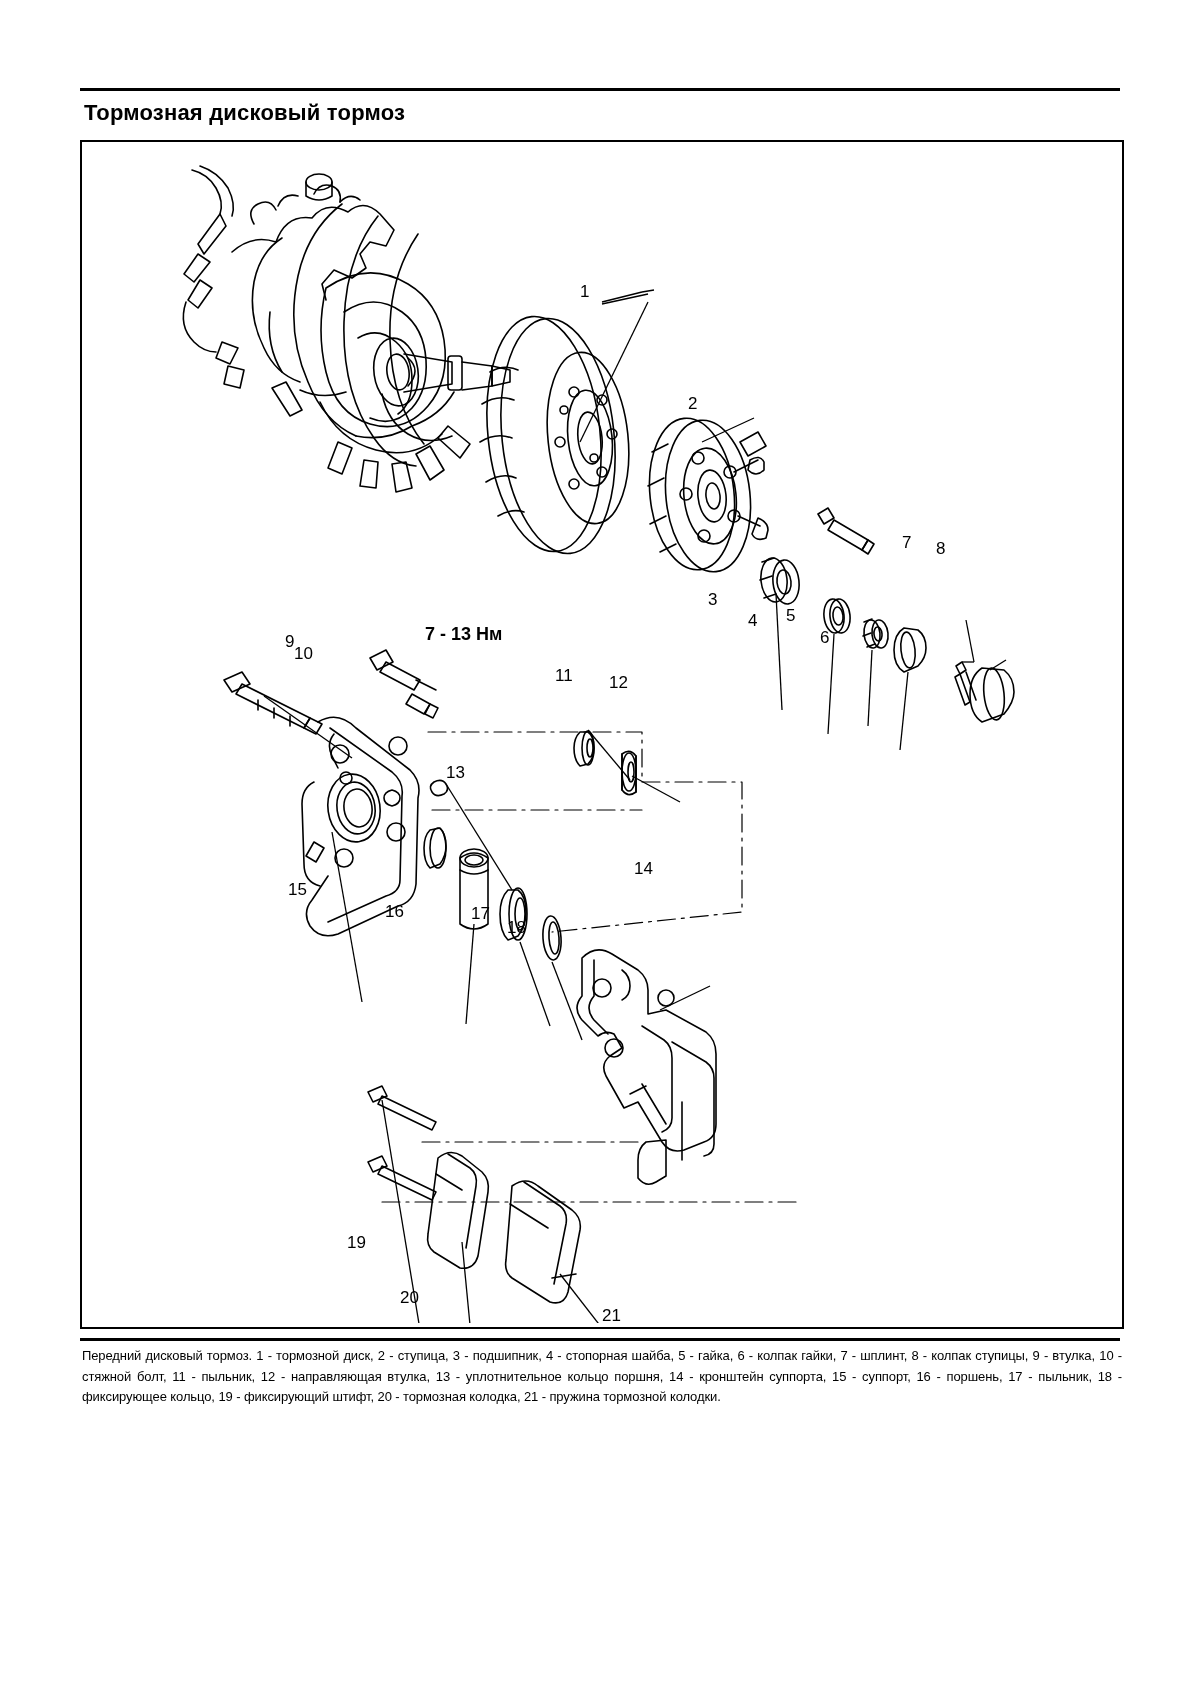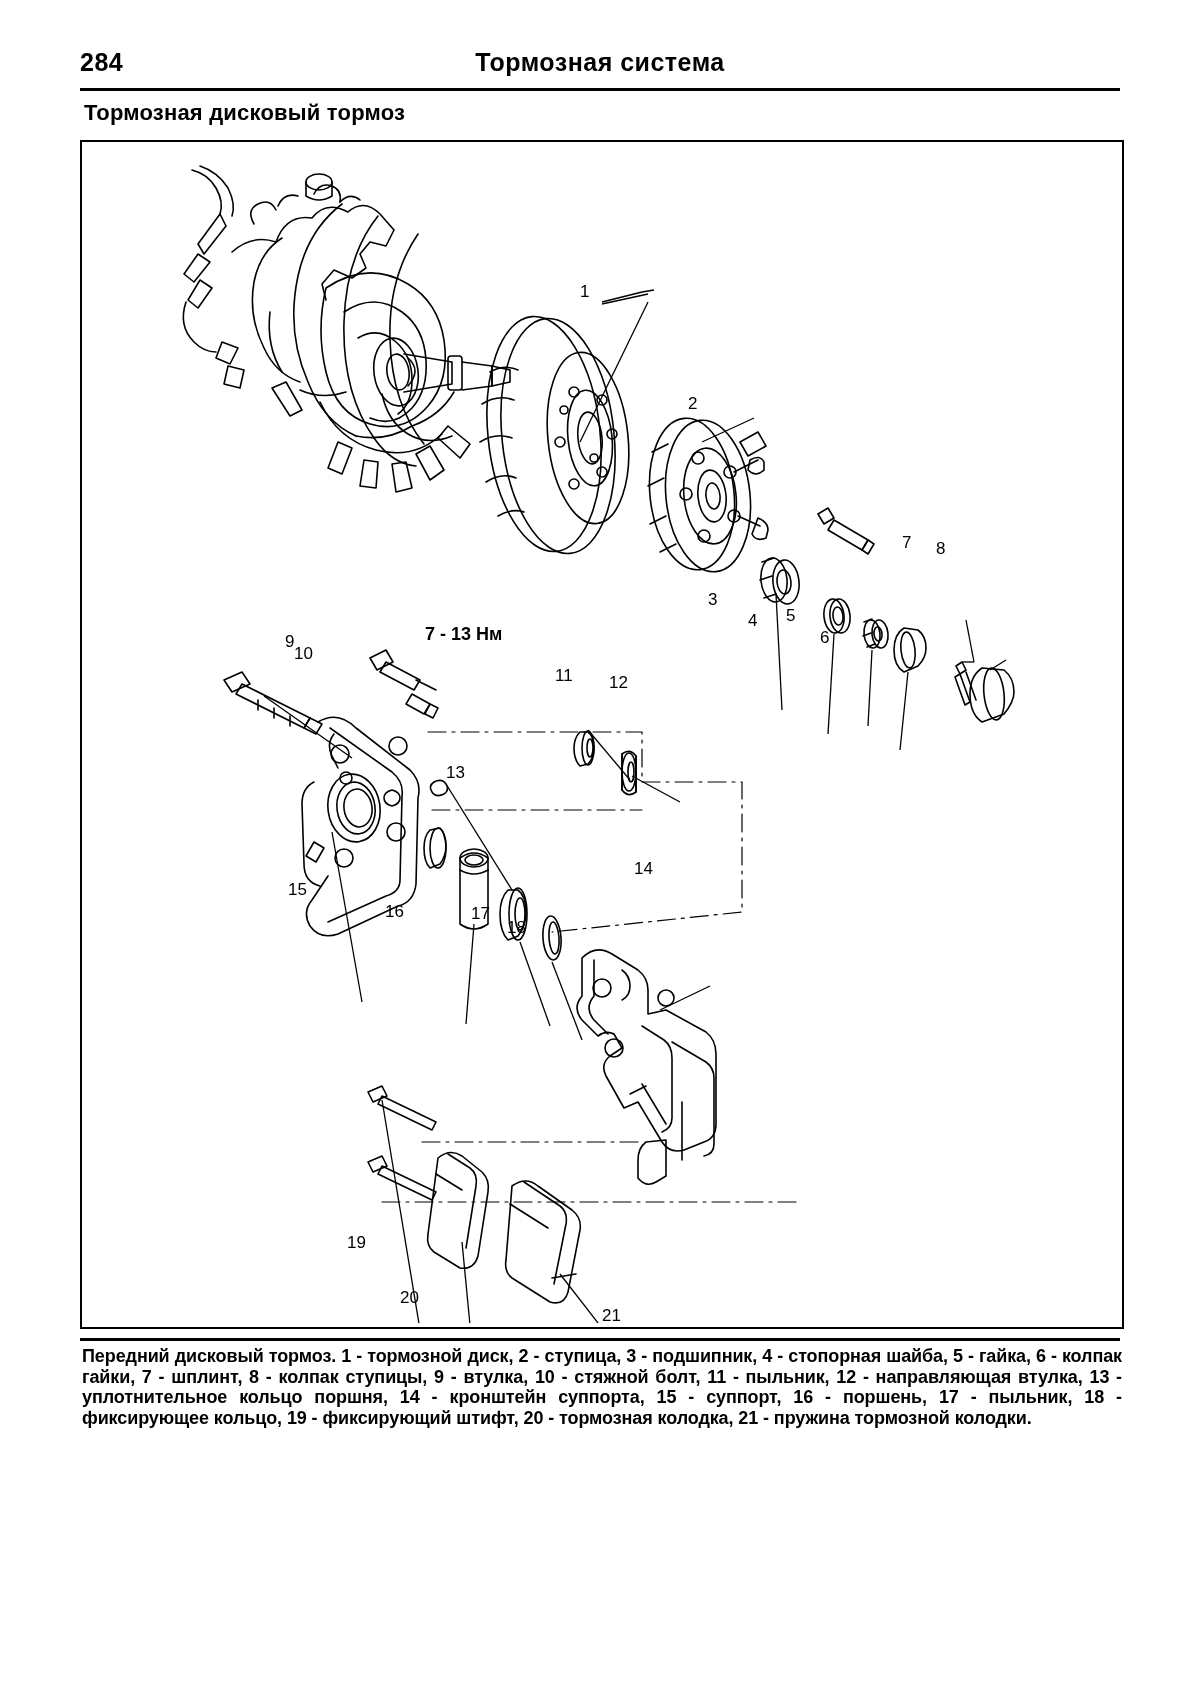--- a/index.html
+++ b/index.html
@@ -86,43 +86,39 @@
     top: 1338px;
     width: 1040px;
     height: 3px;
     background: #000;
   }
   .caption {
     position: absolute;
     left: 82px;
     top: 1346px;
     width: 1040px;
-    font-size: 18px;
+    font-size: 13px;
     line-height: 20.5px;
-    font-weight: bold;
+    font-weight: normal;
     letter-spacing: -0.1px;
     text-align: justify;
   }
   svg text {
     font-family: "Liberation Sans", sans-serif;
   }
   .lbl {
     font-size: 17px;
     fill: #000;
   }
 </style>
 </head>
 <body>
 
 <div class="page">
 
-  <div class="header">
-    <div class="page-number">284</div>
-    <div class="header-title">Тормозная система</div>
-  </div>
   <div class="header-rule"></div>
 
   <div class="section-title">Тормозная дисковый тормоз</div>
 
   <div class="figure-frame">
     <svg class="figure-svg" width="1036" height="1181" viewBox="0 0 1036 1181">
       <g fill="none" stroke="#000" stroke-width="1.6" stroke-linejoin="round" stroke-linecap="round">
 
         <g>
           <path d="M150 110 q20 -18 44 -10 q10 -28 36 -24 q14 -18 36 -6 q16 -14 32 2 l14 16 l-8 16 l-16 -4 l-10 12 l6 14 l-14 10 l-18 -8 l-12 14 l4 16"></path>

